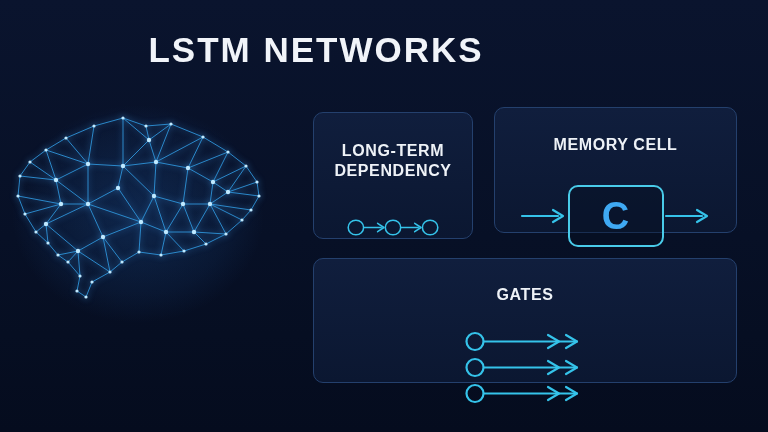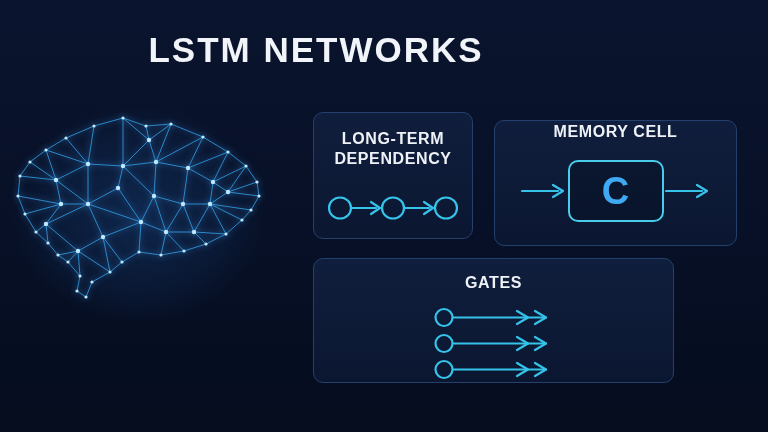--- a/index.html
+++ b/index.html
@@ -25,24 +25,24 @@
     filter:drop-shadow(0 0 3px rgba(70,170,255,.75));
   }
   
   .card{
     position:absolute;box-sizing:border-box;
     background:linear-gradient(180deg,#101e3d 0%,#0b1731 100%);
     border:1.5px solid #24406d;border-radius:10px;
     display:flex;flex-direction:column;align-items:center;
   }
   .card-ltd{left:313px;top:112px;width:160px;height:127px;padding-top:16px;}
-  .card-mc{left:494px;top:120px;width:243px;height:126px;padding-top:1px;}
-  .card-gates{left:313px;top:258px;width:361px;height:125px;padding-top:14px;}
+  .card-mc{left:494px;top:107px;width:243px;height:126px;padding-top:15px;}
+  .card-gates{left:313px;top:258px;width:424px;height:125px;padding-top:14px;}
   .card-title{
-    margin:0;color:#eef2f7;font-size:16px;font-weight:700;
+    margin:12px;color:#eef2f7;font-size:16px;font-weight:700;
     letter-spacing:.6px;text-align:center;line-height:1.25;
   }
   .ltd-motif{margin-top:24px;}
   .mc-flow{display:flex;align-items:center;margin-top:18px;}
   .cell-box{
     width:92px;height:58px;border:2px solid #49cbe9;border-radius:10px;
     display:flex;align-items:center;justify-content:center;
     background:rgba(5,14,32,.35);
   }
   .cell-letter{color:#3fa9f3;font-size:38px;font-weight:800;line-height:1;}

